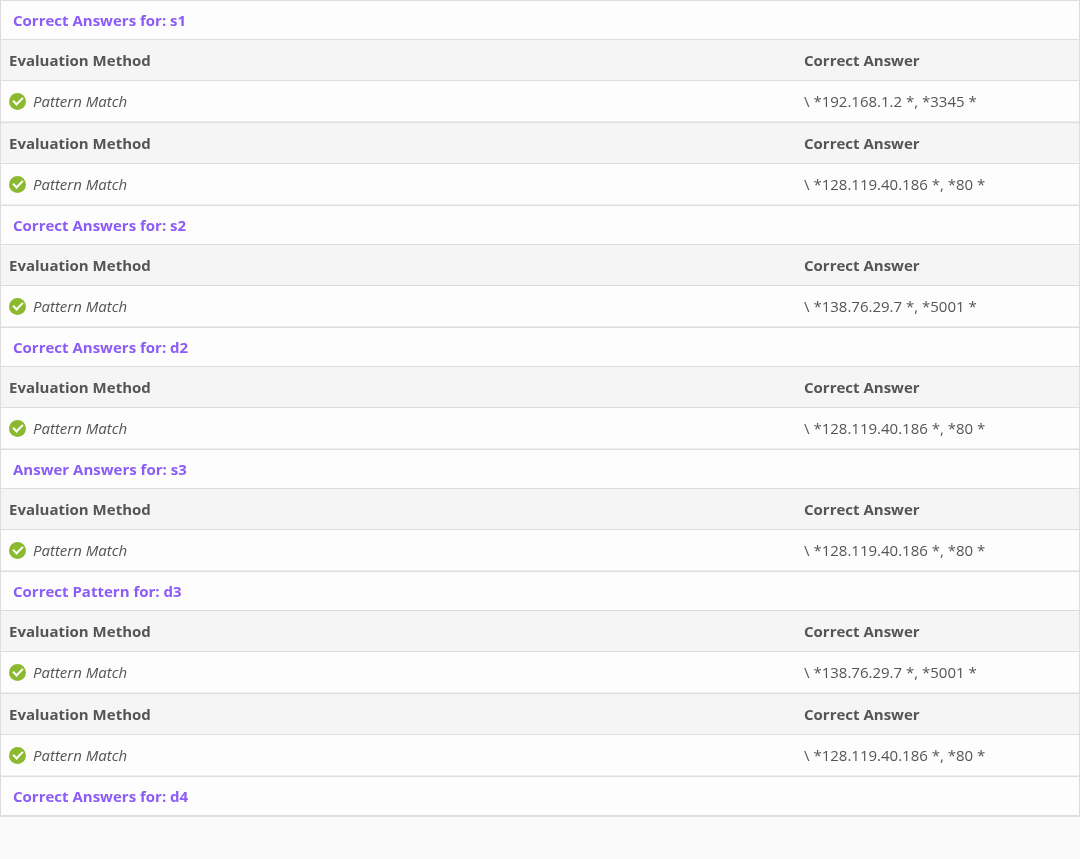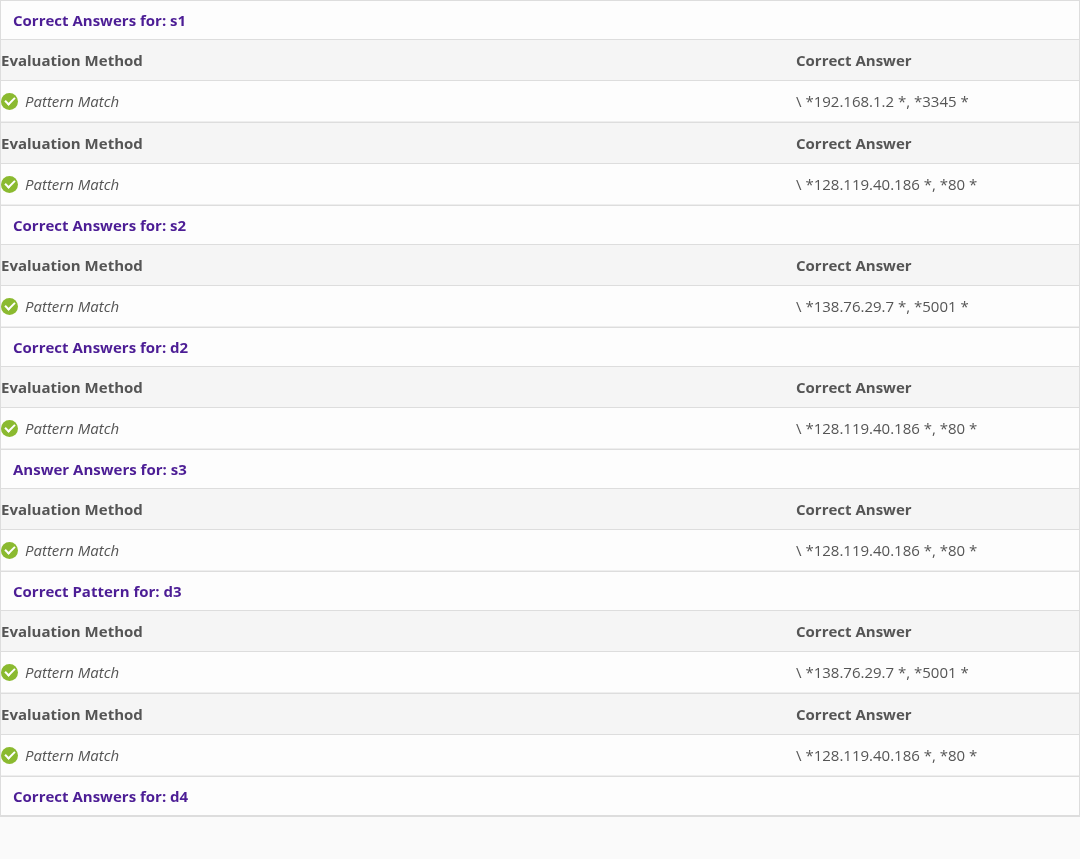--- a/index.html
+++ b/index.html
@@ -20,36 +20,36 @@
       border: 1px solid #ddd;
       border-bottom: none;
     }
     .section:last-child {
       border-bottom: 1px solid #ddd;
     }
     .section-title {
       background: #fdfdfd;
       padding: 9px 12px;
       font-weight: 700;
-      color: #4c1d95;
+      color: #8b5cf6;
       border-bottom: 1px solid #ddd;
       font-size: 15px;
     }
     .header-row {
       display: flex;
       background: #f5f5f5;
       border-bottom: 1px solid #ddd;
     }
     .data-row {
       display: flex;
       background: #fdfdfd;
       border-bottom: 1px solid #eee;
     }
     .cell {
-      padding: 10px 0;
+      padding: 10px 8px;
     }
     .col-method {
       flex: 0 0 795px;
       display: flex;
       align-items: center;
     }
     .col-answer {
       flex: 1;
     }
     .header-row .cell {

